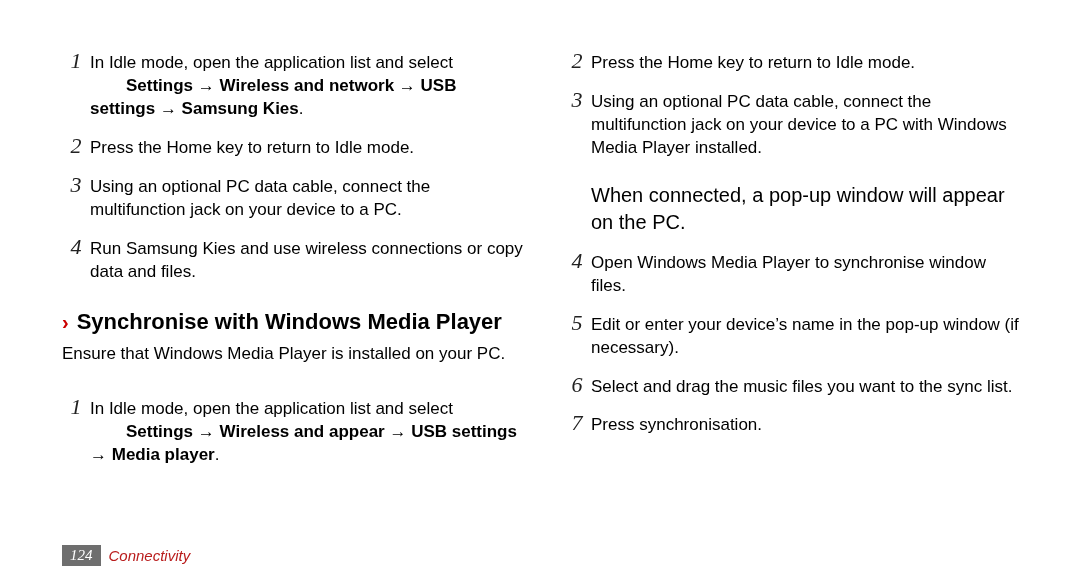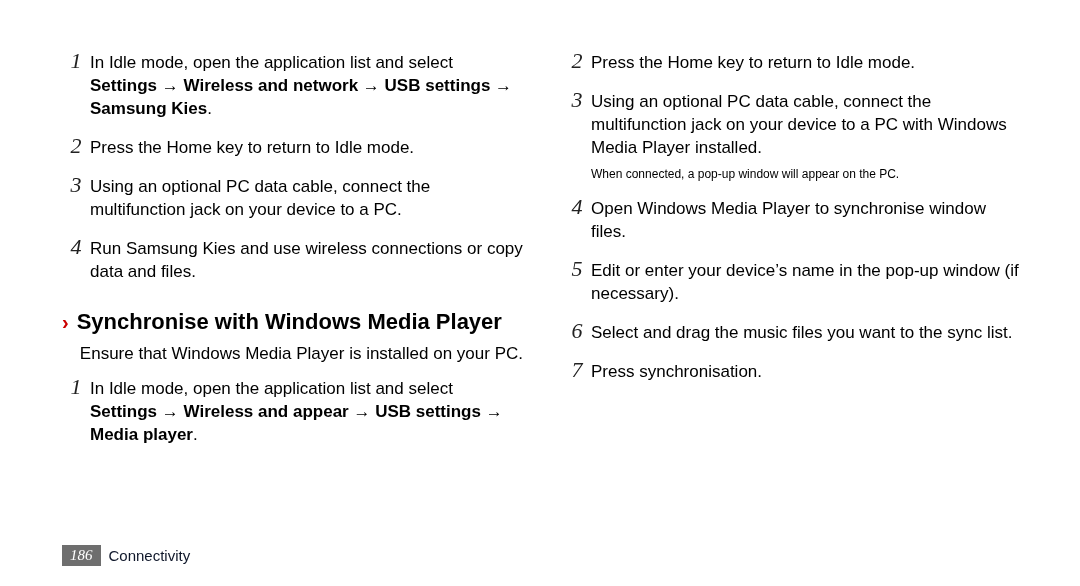--- a/index.html
+++ b/index.html
@@ -42,67 +42,67 @@
     padding-top: 2px;
     color: #222;
   }
   .step .body {
     flex: 1 1 auto;
     font-size: 17px;
     padding-top: 4px;
   }
   .step .body .extra {
     display: block;
-    margin-top: 6px;
-    font-size: 12px;
-  }
-  b { font-weight: 700; }
+    margin-top: 22px;
+    font-size: 20px;
+  }
+  b { font-weight: 700; margin-left: 36px; }
   .heading {
     margin: 24px 0 8px 0;
     font-size: 22px;
     font-weight: 700;
     line-height: 1.25;
     display: flex;
     align-items: flex-start;
   }
   .heading .chev {
     color: #c00;
     font-weight: 900;
     font-size: 20px;
     margin-right: 8px;
     margin-top: 2px;
   }
   .heading .htext {
     flex: 1 1 auto;
   }
   .intro {
     font-size: 17px;
-    margin-bottom: 8px;
+    margin-bottom: 28px;
     line-height: 1.35;
-    text-align: right;
   }
   .footer {
     position: absolute;
     left: 62px;
     bottom: 20px;
     display: flex;
     align-items: center;
     font-size: 15px;
   }
   .page-box {
     background: #6e6e6e;
     color: #fff;
     font-style: italic;
     font-family: Georgia, "Times New Roman", serif;
     padding: 2px 8px;
     margin-right: 8px;
     font-size: 15px;
   }
   .footer .chapter {
-    color: #0f172a;
+    font-style: italic;
+    color: #b91c1c;
   }
 </style>
 </head>
 <body>
 
 <div class="page">
 
   <div class="columns">
 
     <div class="col">
@@ -194,17 +194,17 @@
         <div class="body">
           <span>Press synchronisation.</span>
         </div>
       </div>
 
     </div>
 
   </div>
 
   <div class="footer">
-    <span class="page-box">186</span>
+    <span class="page-box">124</span>
     <span class="chapter">Connectivity</span>
   </div>
 
 </div>
 
 </body></html>

